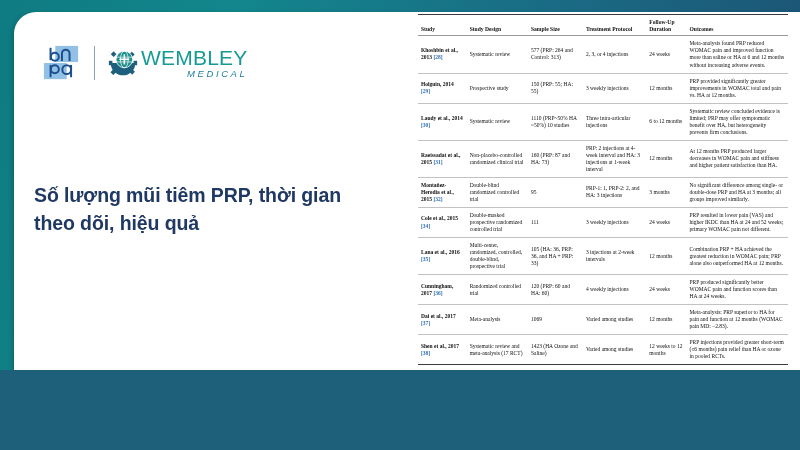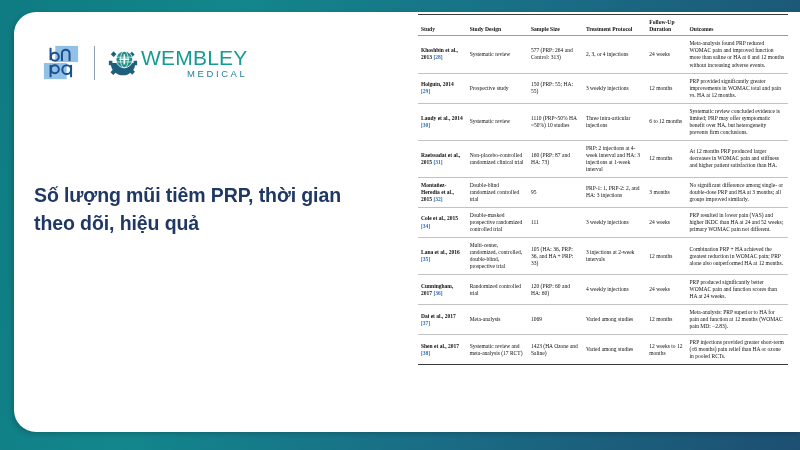--- a/index.html
+++ b/index.html
@@ -5,21 +5,21 @@
   * { box-sizing: border-box; margin: 0; padding: 0; }
   html, body {
     width: 800px; height: 450px;
     overflow: hidden;
     font-family: "Liberation Sans", sans-serif;
   }
   body { background: #1e6079; }
 
   .slide {
     position: relative;
-    width: 800px; height: 450px;
+    width: 800px; height: 370px;
     background: linear-gradient(105deg, #0f7b82 0%, #12868c 26%, #1a6b85 62%, #1d4f72 100%);
     overflow: hidden;
   }
 
   
   .card {
     position: absolute;
     left: 14px; top: 12px;
     width: 786px; height: 420px;
     background: #ffffff;
@@ -60,20 +60,21 @@
     display: block;
   }
   .wembley-sub {
     font-family: "Liberation Sans", sans-serif;
     font-size: 9.5px;
     letter-spacing: 2.6px;
     color: #1f7f9c;
     display: block;
     text-align: right;
     margin-top: 1px;
+    font-style: italic;
   }
 
   .slide-title {
     position: absolute;
     left: 20px; top: 170px;
     width: 340px;
     font-family: "Liberation Sans", sans-serif;
     font-size: 19.5px;
     font-weight: bold;
     line-height: 1.42;

